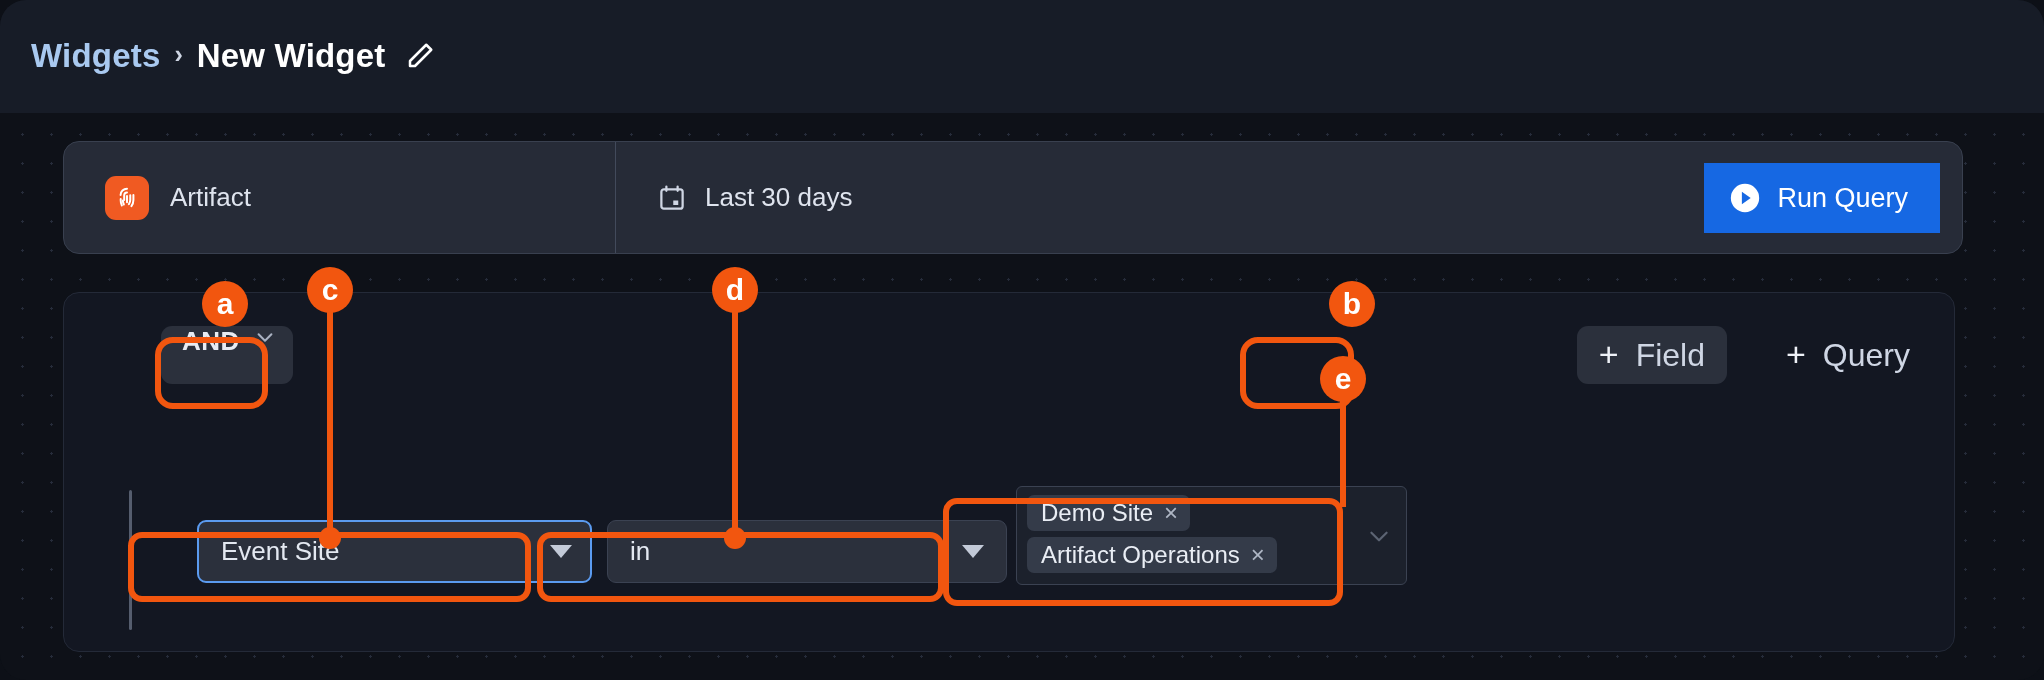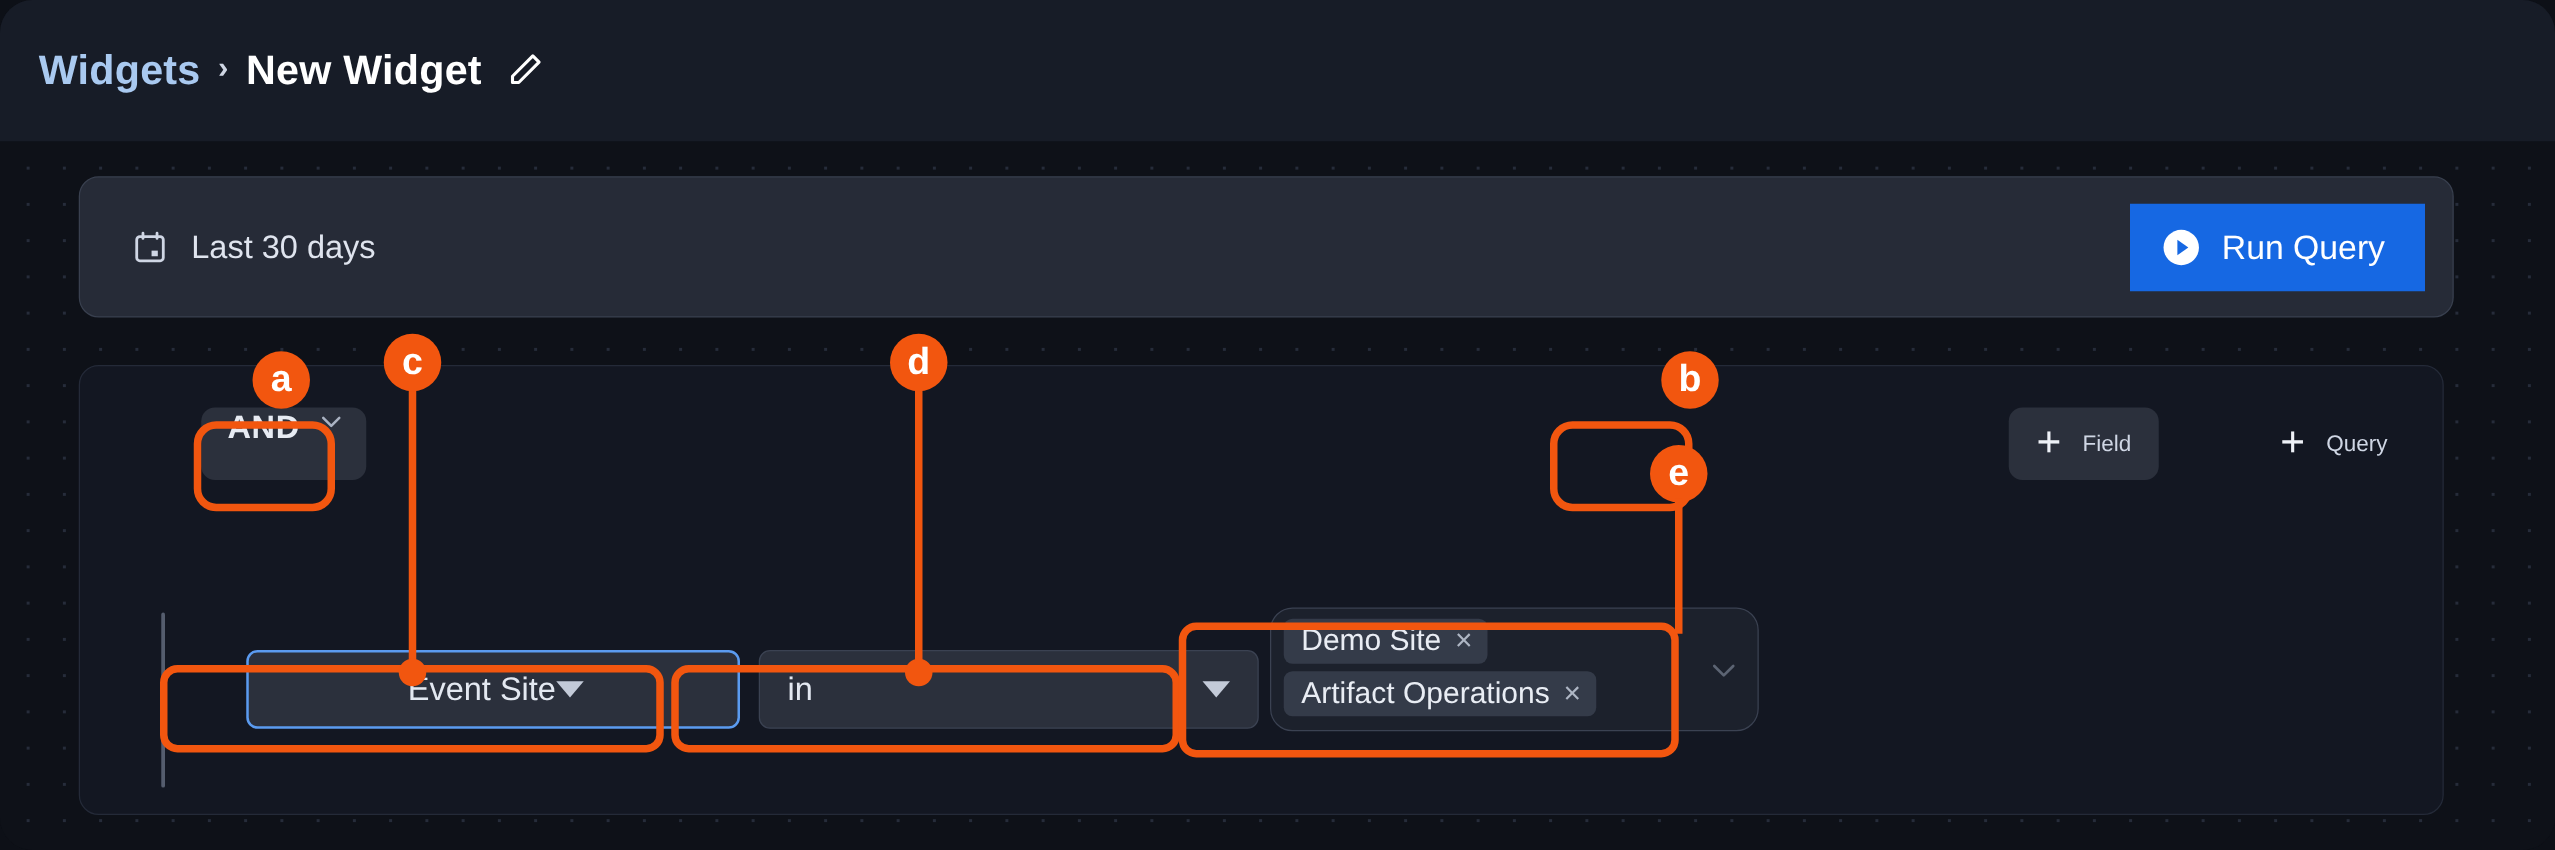--- a/index.html
+++ b/index.html
@@ -197,21 +197,21 @@
     gap: 17px;
     padding: 0 22px;
     border-radius: 11px;
     cursor: pointer;
     background: transparent;
   }
   #add-field-btn { right: 227px; background: #2b303c; }
   #add-group-btn { right: 22px; }
   .add-label {
     color: #cfd6e4;
-    font-size: 18px;
+    font-size: 32px;
     white-space: nowrap;
   }
   .plus-glyph {
     color: #eef1f7;
     font-size: 34px;
     line-height: 0.7;
     font-weight: 500;
   }
 
   
@@ -234,21 +234,21 @@
     box-sizing: border-box;
     display: flex;
     align-items: center;
     cursor: pointer;
   }
   #field-select {
     left: 133px;
     width: 395px;
     border: 2px solid #5b9bf0;
     padding: 0 18px 0 22px;
-    justify-content: center;
+    justify-content: space-between;
   }
   #op-select {
     left: 543px;
     width: 400px;
     border: 1px solid #3b4252;
     padding: 0 22px 0 22px;
     justify-content: space-between;
   }
   .ctl-value {
     color: #e3e8f1;
@@ -264,21 +264,21 @@
 
   
   #value-multiselect {
     position: absolute;
     left: 952px;
     top: 193px;
     width: 391px;
     height: 99px;
     background: #1c212c;
     border: 1px solid #3b4252;
-    border-radius: 18px;
+    border-radius: 6px;
     box-sizing: border-box;
     padding: 8px 10px;
     display: flex;
     flex-direction: column;
     gap: 6px;
     align-items: flex-start;
     cursor: pointer;
   }
   .chip {
     height: 36px;
@@ -362,20 +362,34 @@
           <path d="M17 3l4 4L8 20H4v-4L17 3z"></path>
         </svg>
       </span>
     </div>
   </div>
 
   <div id="canvas">
 
     <div id="toolbar-card">
 
+      <div class="tb-seg" id="seg-artifact">
+        <span id="artifact-icon">
+          <svg width="28" height="28" viewBox="0 0 24 24" fill="none" stroke="#ffffff" stroke-width="1.7" stroke-linecap="round">
+            <path d="M12 4c-3 0-5.5 2.4-5.5 5.4"></path>
+            <path d="M12 7.2c-1.3 0-2.4 1.1-2.4 2.4v4.2"></path>
+            <path d="M12 10.2v5.4"></path>
+            <path d="M14.8 9.6v4.2c0 1.3-.5 2.6-1.2 3.6"></path>
+            <path d="M17.5 9.4v4.4c0 1.9-.6 3.7-1.7 5.2"></path>
+            <path d="M9.3 17.6c-.5-1-.8-2.2-.8-3.4"></path>
+            <path d="M6.6 12.8v1.4c0 1.5.3 2.9 1 4.2"></path>
+          </svg>
+        </span>
+        <span class="tb-label">Artifact</span>
+      </div>
 
 
       <div class="tb-seg" id="seg-date">
         <span style="display:flex;">
           <svg width="30" height="30" viewBox="0 0 24 24" fill="none" stroke="#cfd6e4" stroke-width="1.8" stroke-linecap="round" stroke-linejoin="round">
             <rect x="3.5" y="5" width="17" height="15.5" rx="2"></rect>
             <path d="M7.5 2.8v3.4M16.5 2.8v3.4"></path>
             <rect x="13" y="14" width="4" height="3.6" fill="#cfd6e4" stroke="none"></rect>
           </svg>
         </span>

